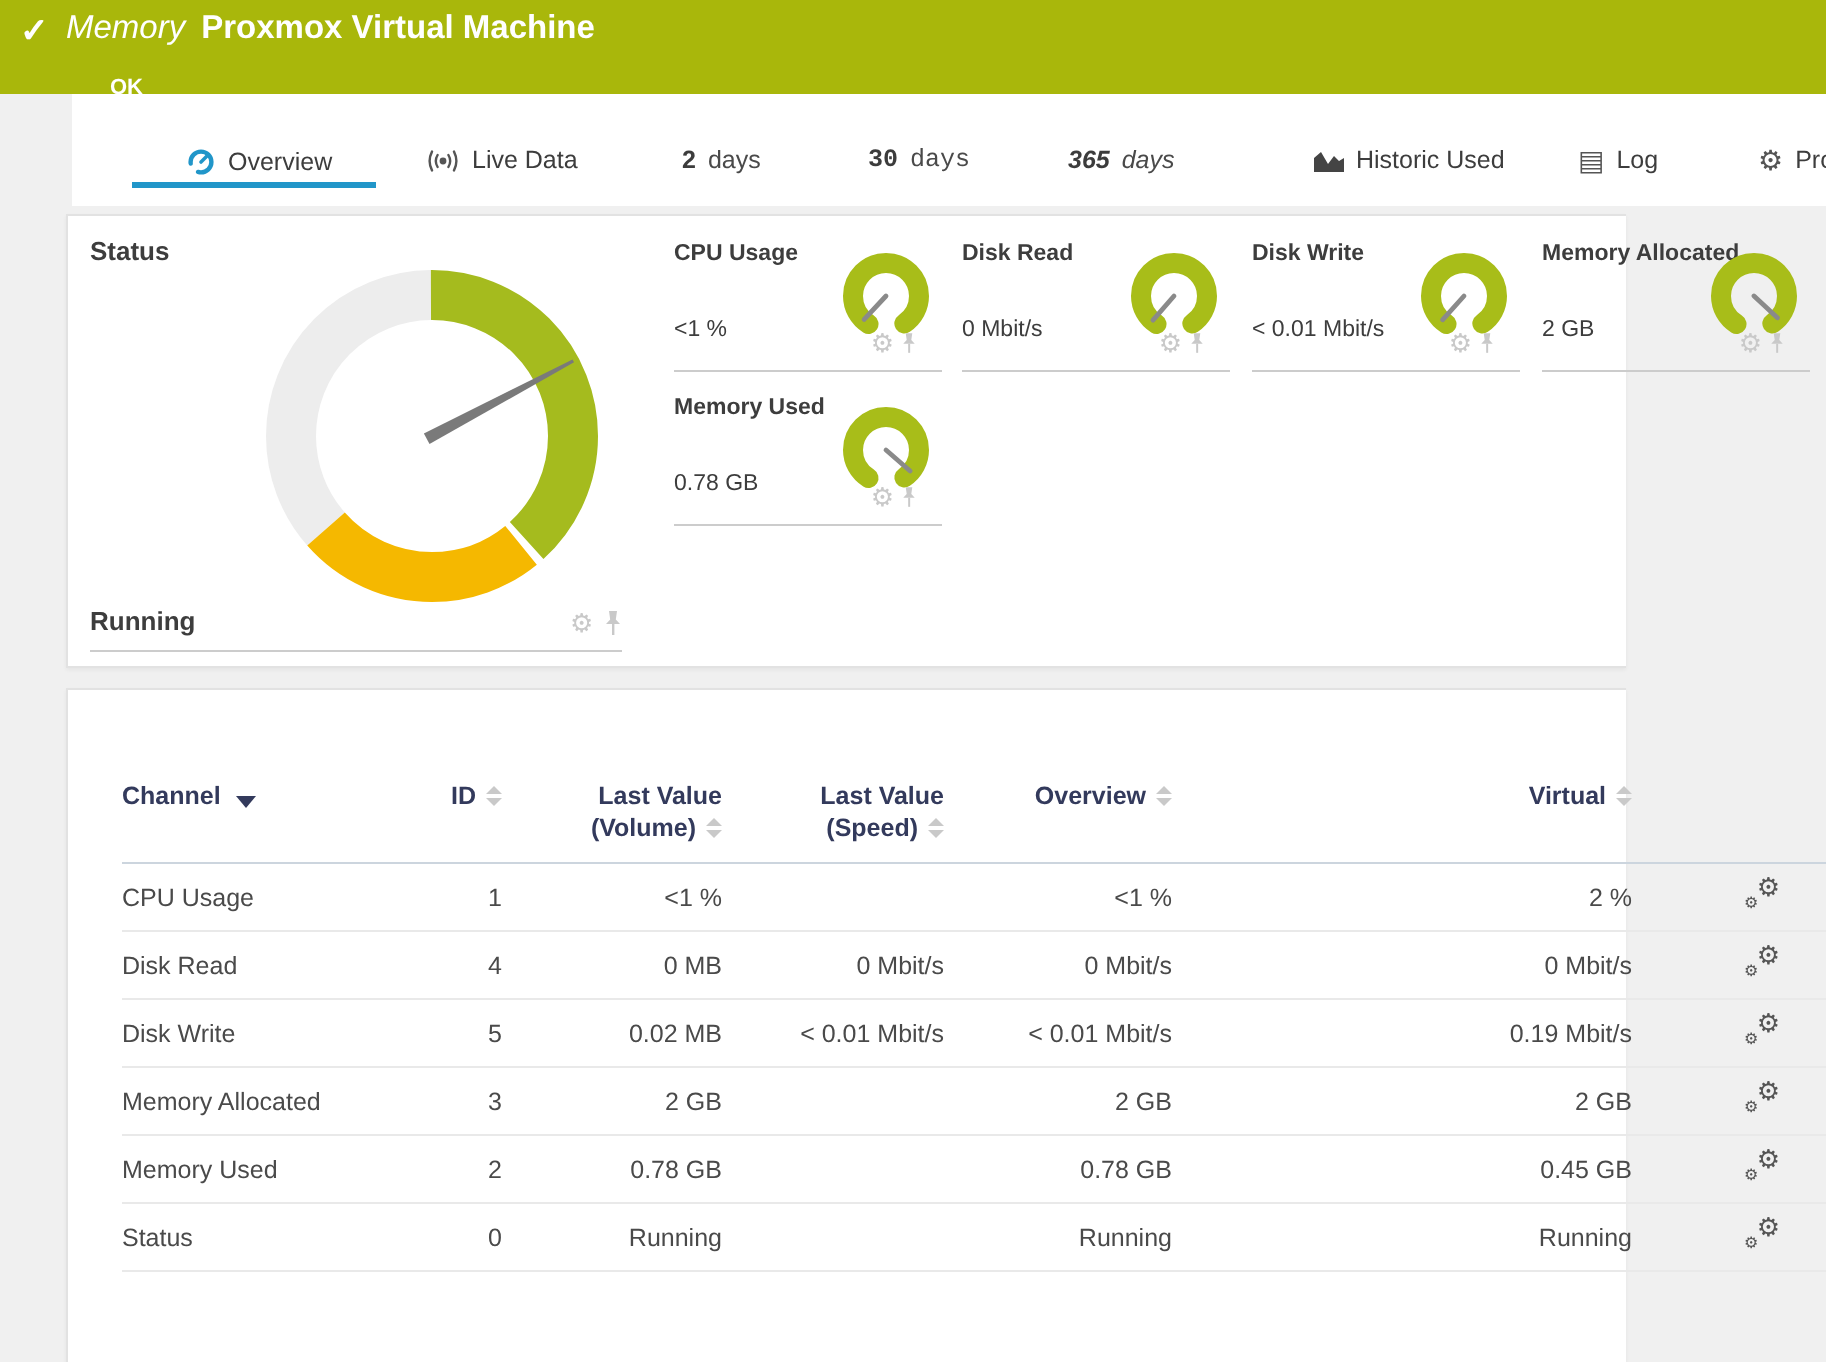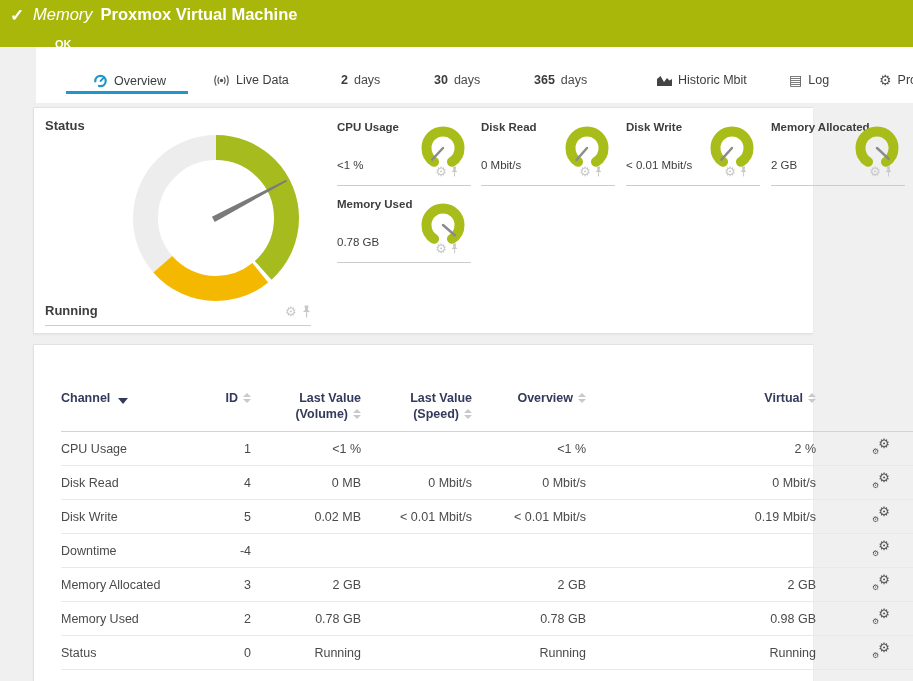--- a/index.html
+++ b/index.html
@@ -17,22 +17,22 @@
   .topbar .okline{position:absolute;left:55px;top:26px;font-size:11px;font-weight:bold;margin-top:12px;}
   
   .tabbar{position:absolute;left:0;top:47px;width:913px;height:56px;background:#ffffff;margin-left:36px;}
   .tab{position:absolute;top:26px;display:flex;align-items:center;gap:6px;font-size:12.5px;color:#3d3d3d;cursor:pointer;white-space:nowrap;text-decoration:none;}
   .tab .ticon{display:inline-flex;align-items:center;}
   .tab .num{font-weight:bold;color:#3c3c3c;}
   .tab .dayword{color:#4a4a4a;}
   .tab:nth-child(1){left:57px;}
   .tab:nth-child(2){left:177px;text-align:center;}
   .tab:nth-child(3){left:305px;}
-  .tab:nth-child(4){left:398px;}
-  .tab:nth-child(5){left:498px;}
+  .tab:nth-child(4){left:398px;font-family:Liberation Mono, monospace;}
+  .tab:nth-child(5){left:498px;font-style:italic;}
   .tab:nth-child(6){left:621px;}
   .tab:nth-child(7){left:753px;}
   .tab:nth-child(8){left:843px;}
   .tab-underline{position:absolute;left:30px;top:44px;width:122px;height:3px;background:#2196c9;}
   .uglyph{font-size:14px;color:#555;line-height:1;}
   .gear-glyph{font-size:13px;line-height:1;}
   
   .panel{position:absolute;left:33px;width:780px;background:#fff;border:1px solid #e2e2e2;border-right:none;box-shadow:0 1px 2px rgba(0,0,0,.05);box-sizing:border-box;}
   .panel1{top:107px;height:227px;}
   .panel2{top:344px;height:400px;}
@@ -119,21 +119,21 @@
   <a class="tab">
     <span class="num">365</span>
     <span class="dayword">days</span>
   </a>
   <a class="tab">
     <span class="ticon">
       <svg width="15" height="12" viewBox="0 0 15 12">
           <polygon points="0,12 0,5 3.5,2 7,8 10,4 12.5,6.5 15,5 15,12" fill="#444"></polygon>
         </svg>
     </span>
-    <span>Historic Mbit</span>
+    <span>Historic Used</span>
   </a>
   <a class="tab">
     <span class="ticon uglyph">▤</span>
     <span>Log</span>
   </a>
   <a class="tab">
     <span class="ticon uglyph">⚙</span>
     <span>Proxmox</span>
   </a>
   <div class="tab-underline"></div>
@@ -342,44 +342,35 @@
         <tr>
           <td class="c-channel">Disk Write</td>
           <td class="c-id">5</td>
           <td class="c-volume">0.02 MB</td>
           <td class="c-speed">&lt; 0.01 Mbit/s</td>
           <td class="c-min">&lt; 0.01 Mbit/s</td>
           <td class="c-max">0.19 Mbit/s</td>
           <td class="c-edit"><span class="editgears"><span class="g-big">⚙</span><span class="g-small">⚙</span></span></td>
         </tr>
         <tr>
-          <td class="c-channel">Downtime</td>
-          <td class="c-id">-4</td>
-          <td class="c-volume"></td>
-          <td class="c-speed"></td>
-          <td class="c-min"></td>
-          <td class="c-max"></td>
-          <td class="c-edit"><span class="editgears"><span class="g-big">⚙</span><span class="g-small">⚙</span></span></td>
-        </tr>
-        <tr>
           <td class="c-channel">Memory Allocated</td>
           <td class="c-id">3</td>
           <td class="c-volume">2 GB</td>
           <td class="c-speed"></td>
           <td class="c-min">2 GB</td>
           <td class="c-max">2 GB</td>
           <td class="c-edit"><span class="editgears"><span class="g-big">⚙</span><span class="g-small">⚙</span></span></td>
         </tr>
         <tr>
           <td class="c-channel">Memory Used</td>
           <td class="c-id">2</td>
           <td class="c-volume">0.78 GB</td>
           <td class="c-speed"></td>
           <td class="c-min">0.78 GB</td>
-          <td class="c-max">0.98 GB</td>
+          <td class="c-max">0.45 GB</td>
           <td class="c-edit"><span class="editgears"><span class="g-big">⚙</span><span class="g-small">⚙</span></span></td>
         </tr>
         <tr>
           <td class="c-channel">Status</td>
           <td class="c-id">0</td>
           <td class="c-volume">Running</td>
           <td class="c-speed"></td>
           <td class="c-min">Running</td>
           <td class="c-max">Running</td>
           <td class="c-edit"><span class="editgears"><span class="g-big">⚙</span><span class="g-small">⚙</span></span></td>

